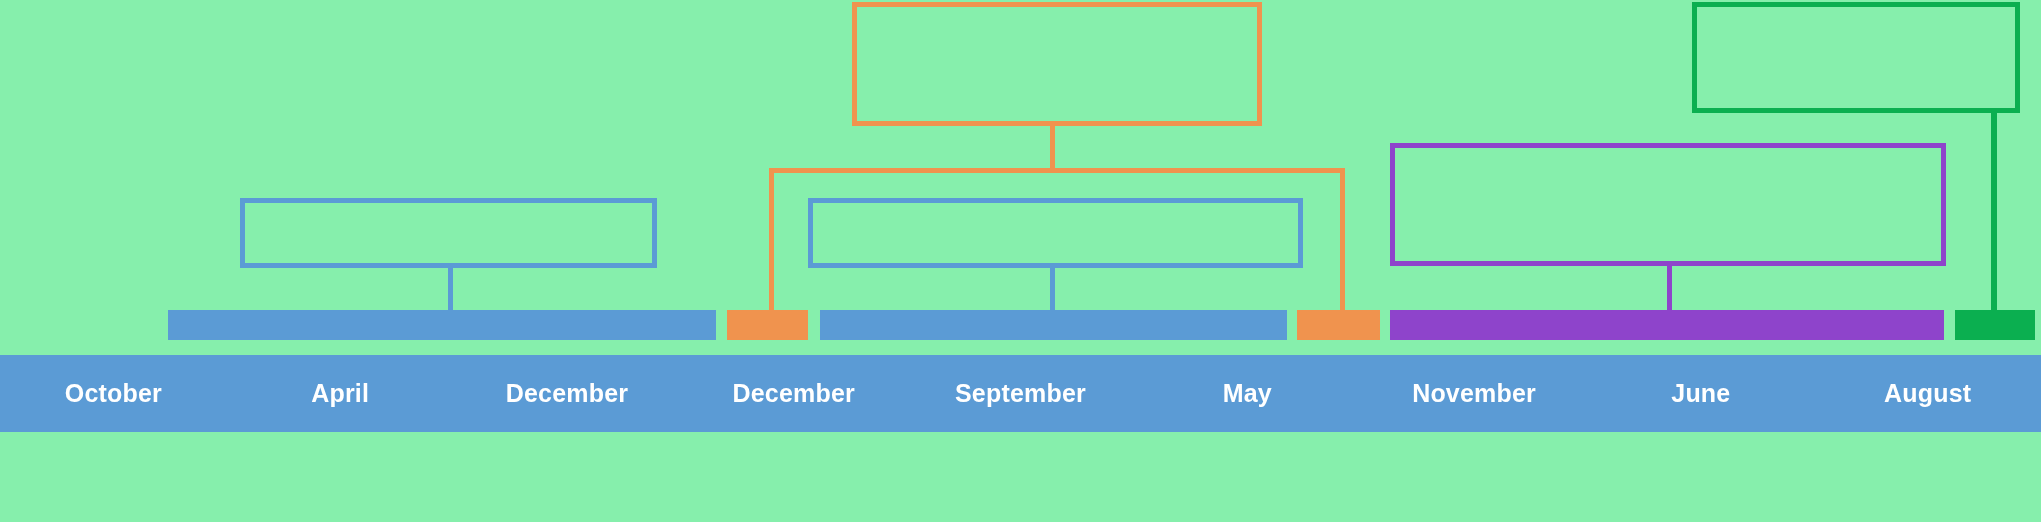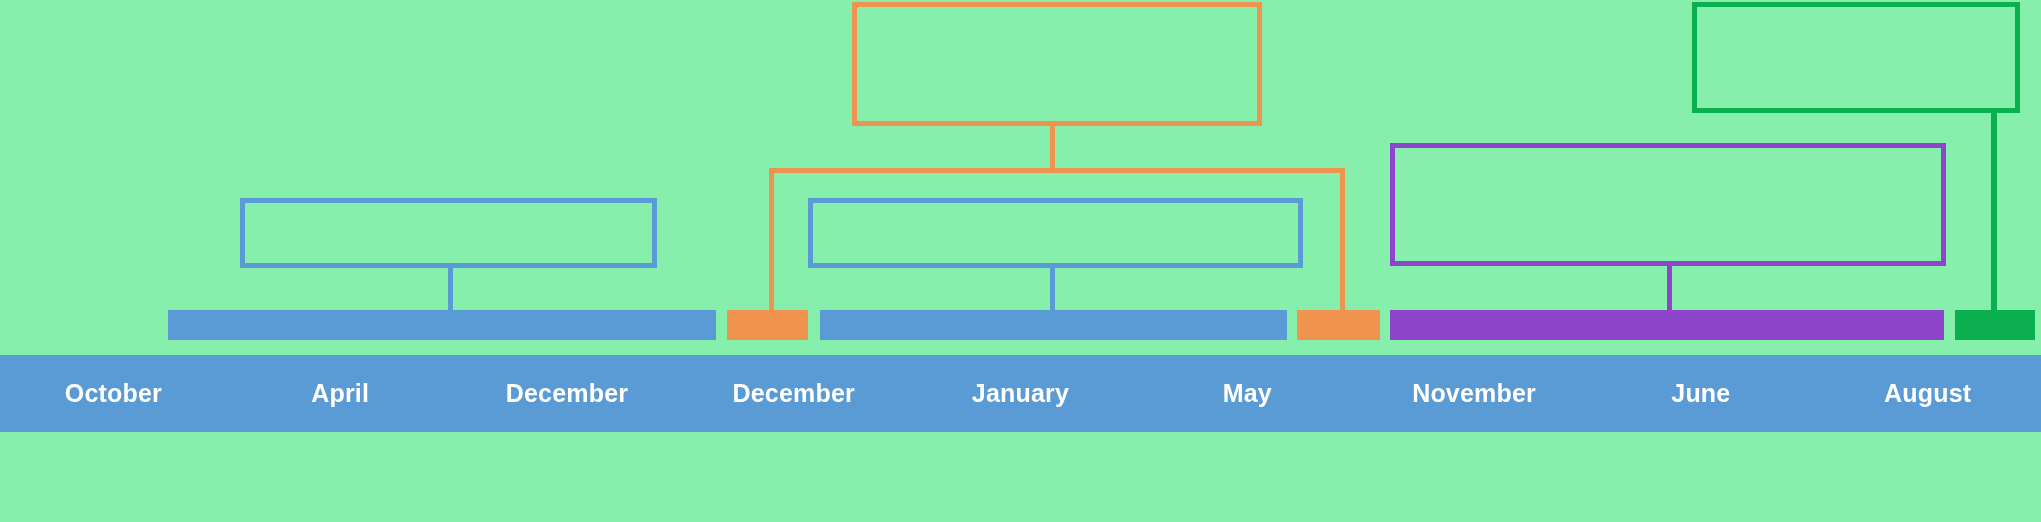--- a/index.html
+++ b/index.html
@@ -56,21 +56,21 @@
     <div class="tlcell">
         <span>April</span>
       </div>
     <div class="tlcell">
         <span>December</span>
       </div>
     <div class="tlcell">
         <span>December</span>
       </div>
     <div class="tlcell">
-        <span>January</span>
+        <span>September</span>
       </div>
     <div class="tlcell">
         <span>May</span>
       </div>
     <div class="tlcell">
         <span>November</span>
       </div>
     <div class="tlcell">
         <span>June</span>
       </div>

